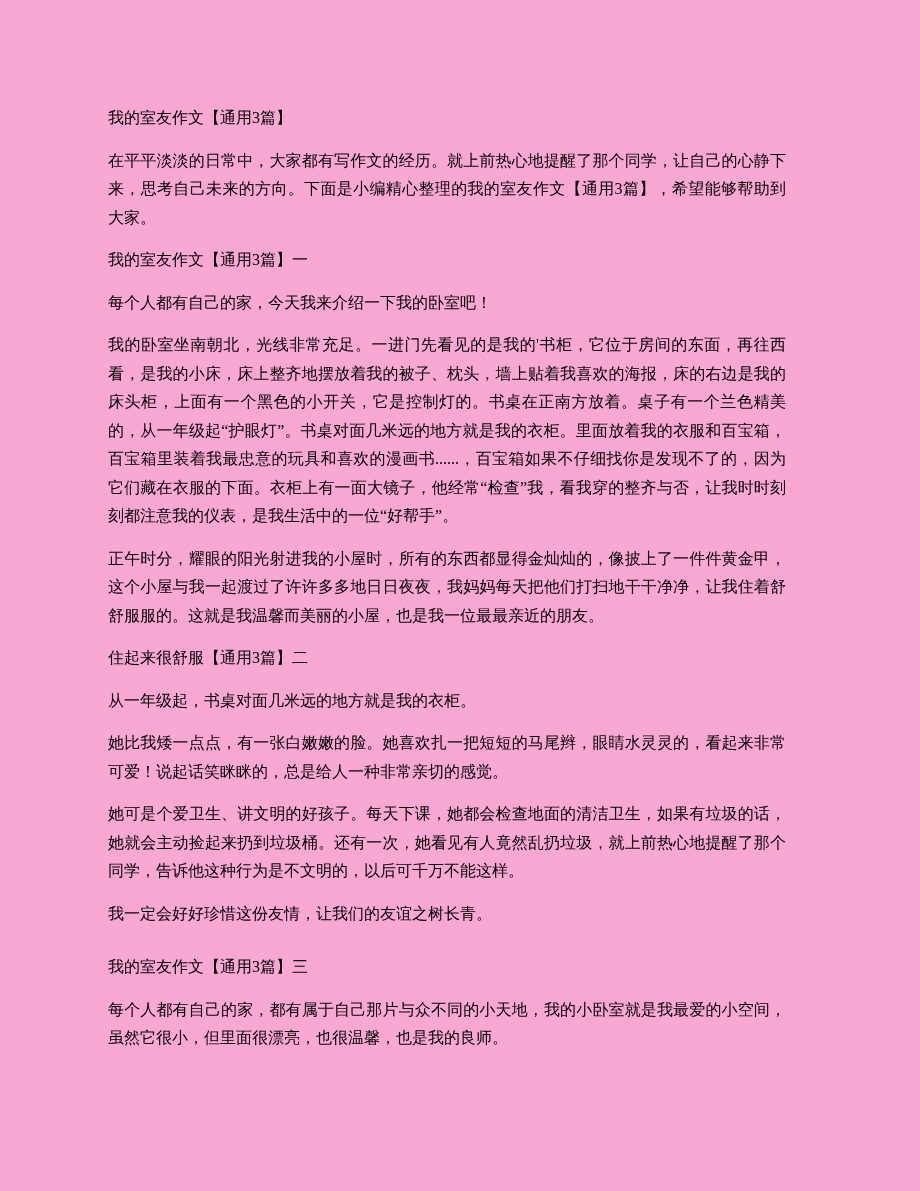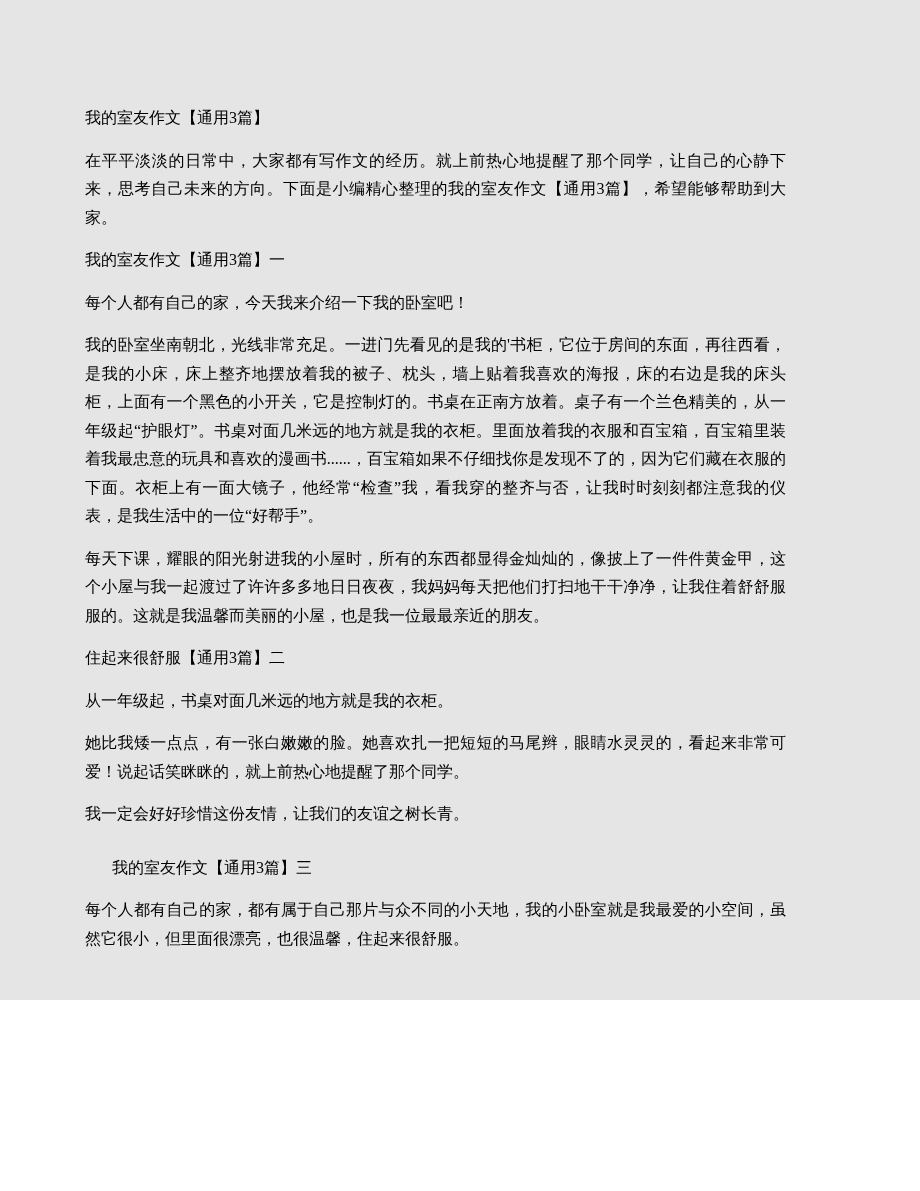--- a/index.html
+++ b/index.html
@@ -5,57 +5,58 @@
   * { box-sizing: border-box; }
   html, body { margin: 0; padding: 0; }
   body {
     width: 920px;
     height: 1191px;
     background: #ffffff;
     overflow: hidden;
   }
   .page {
     width: 920px;
-    height: 1000px;
-    background: #e5e5e5;
-    padding: 104px 134px 0 85px;
+    height: 1191px;
+    background: #f9a8d4;
+    padding: 104px 134px 0 108px;
     color: #000000;
     font-family: "Liberation Serif", "DejaVu Serif", serif;
   }
   .doc-title,
   .doc-heading,
   .doc-para {
     font-size: 16px;
     line-height: 28.5px;
     font-weight: normal;
     margin: 0 0 14px 0;
   }
   .doc-para {
     text-align: justify;
     text-justify: inter-ideograph;
   }
   .doc-title, .doc-heading { text-align: left; }
-  .heading-spaced { margin-top: 25px; margin-left: 27px; }
+  .heading-spaced { margin-top: 25px; }
 </style>
 </head>
 <body>
 
 <div class="page">
   <h1 class="doc-title">我的室友作文【通用3篇】</h1>
 
   <p class="doc-para">在平平淡淡的日常中，大家都有写作文的经历。就上前热心地提醒了那个同学，让自己的心静下来，思考自己未来的方向。下面是小编精心整理的我的室友作文【通用3篇】，希望能够帮助到大家。</p>
 
   <h2 class="doc-heading">我的室友作文【通用3篇】一</h2>
 
   <p class="doc-para">每个人都有自己的家，今天我来介绍一下我的卧室吧！</p>
   <p class="doc-para">我的卧室坐南朝北，光线非常充足。一进门先看见的是我的'书柜，它位于房间的东面，再往西看，是我的小床，床上整齐地摆放着我的被子、枕头，墙上贴着我喜欢的海报，床的右边是我的床头柜，上面有一个黑色的小开关，它是控制灯的。书桌在正南方放着。桌子有一个兰色精美的，从一年级起“护眼灯”。书桌对面几米远的地方就是我的衣柜。里面放着我的衣服和百宝箱，百宝箱里装着我最忠意的玩具和喜欢的漫画书......，百宝箱如果不仔细找你是发现不了的，因为它们藏在衣服的下面。衣柜上有一面大镜子，他经常“检查”我，看我穿的整齐与否，让我时时刻刻都注意我的仪表，是我生活中的一位“好帮手”。</p>
-  <p class="doc-para">每天下课，耀眼的阳光射进我的小屋时，所有的东西都显得金灿灿的，像披上了一件件黄金甲，这个小屋与我一起渡过了许许多多地日日夜夜，我妈妈每天把他们打扫地干干净净，让我住着舒舒服服的。这就是我温馨而美丽的小屋，也是我一位最最亲近的朋友。</p>
+  <p class="doc-para">正午时分，耀眼的阳光射进我的小屋时，所有的东西都显得金灿灿的，像披上了一件件黄金甲，这个小屋与我一起渡过了许许多多地日日夜夜，我妈妈每天把他们打扫地干干净净，让我住着舒舒服服的。这就是我温馨而美丽的小屋，也是我一位最最亲近的朋友。</p>
 
   <h2 class="doc-heading">住起来很舒服【通用3篇】二</h2>
 
   <p class="doc-para">从一年级起，书桌对面几米远的地方就是我的衣柜。</p>
-  <p class="doc-para">她比我矮一点点，有一张白嫩嫩的脸。她喜欢扎一把短短的马尾辫，眼睛水灵灵的，看起来非常可爱！说起话笑眯眯的，就上前热心地提醒了那个同学。</p>
+  <p class="doc-para">她比我矮一点点，有一张白嫩嫩的脸。她喜欢扎一把短短的马尾辫，眼睛水灵灵的，看起来非常可爱！说起话笑眯眯的，总是给人一种非常亲切的感觉。</p>
+  <p class="doc-para">她可是个爱卫生、讲文明的好孩子。每天下课，她都会检查地面的清洁卫生，如果有垃圾的话，她就会主动捡起来扔到垃圾桶。还有一次，她看见有人竟然乱扔垃圾，就上前热心地提醒了那个同学，告诉他这种行为是不文明的，以后可千万不能这样。</p>
   <p class="doc-para">我一定会好好珍惜这份友情，让我们的友谊之树长青。</p>
 
   <h2 class="doc-heading heading-spaced">我的室友作文【通用3篇】三</h2>
 
-  <p class="doc-para">每个人都有自己的家，都有属于自己那片与众不同的小天地，我的小卧室就是我最爱的小空间，虽然它很小，但里面很漂亮，也很温馨，住起来很舒服。</p>
+  <p class="doc-para">每个人都有自己的家，都有属于自己那片与众不同的小天地，我的小卧室就是我最爱的小空间，虽然它很小，但里面很漂亮，也很温馨，也是我的良师。</p>
 </div>
 
 </body></html>

